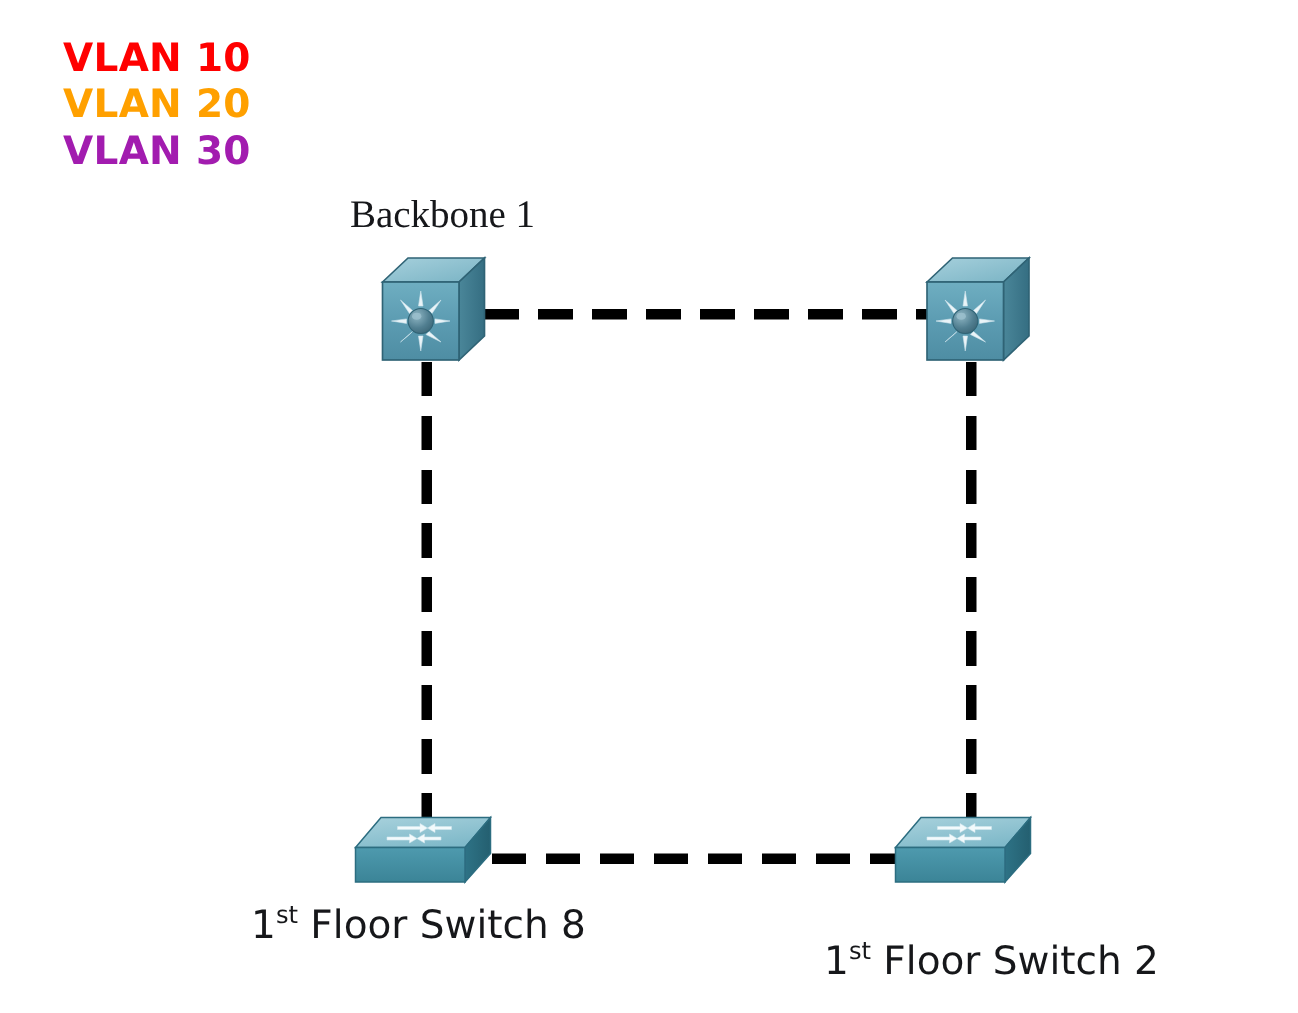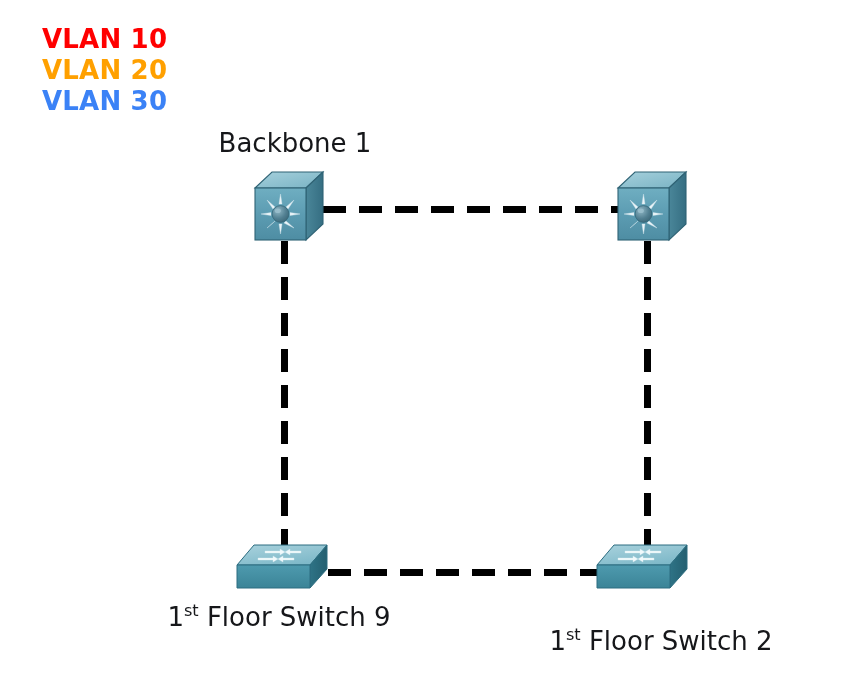--- a/index.html
+++ b/index.html
@@ -77,35 +77,35 @@
   .device svg { display: block; }
 </style>
 </head>
 <body>
 
 <div id="canvas">
 
   <div class="legend">
     <div class="legend-item" style="color:#FF0000">VLAN 10</div>
     <div class="legend-item" style="color:#FFA000">VLAN 20</div>
-    <div class="legend-item" style="color:#3b82f6">VLAN 30</div>
+    <div class="legend-item" style="color:#a21caf">VLAN 30</div>
   </div>
 
   <div class="link link-h" style="left:323px; top:206px; width:300px;"></div>
 
   <div class="link link-v" style="left:281px; top:241px; width:7px; height:322px;"></div>
 
   <div class="link link-v" style="left:644px; top:241px; width:7px; height:322px;"></div>
 
   <div class="link link-h" style="left:328px; top:569px; width:270px;"></div>
 
-  <div class="node-label" style="left:295px; top:128px;">Backbone 1</div>
-
-
-  <div class="node-label" style="left:279px; top:602px;"><span>1</span><sup>st</sup><span> Floor Switch 9</span></div>
+  <div class="node-label" style="left:295px; top:128px;font-family:Liberation Serif, serif;">Backbone 1</div>
+
+
+  <div class="node-label" style="left:279px; top:602px;"><span>1</span><sup>st</sup><span> Floor Switch 8</span></div>
 
   <div class="node-label" style="left:661px; top:626px;"><span>1</span><sup>st</sup><span> Floor Switch 2</span></div>
 
   <div class="device" style="left:250px; top:168px;">
     <svg width="78" height="84" viewBox="0 0 78 84">
       <defs>
         <linearGradient id="bb1-front" x1="0" y1="0" x2="0" y2="1">
           <stop offset="0" stop-color="#6FAEC1"></stop>
           <stop offset="0.5" stop-color="#5C9CB2"></stop>
           <stop offset="1" stop-color="#4E8DA3"></stop>

